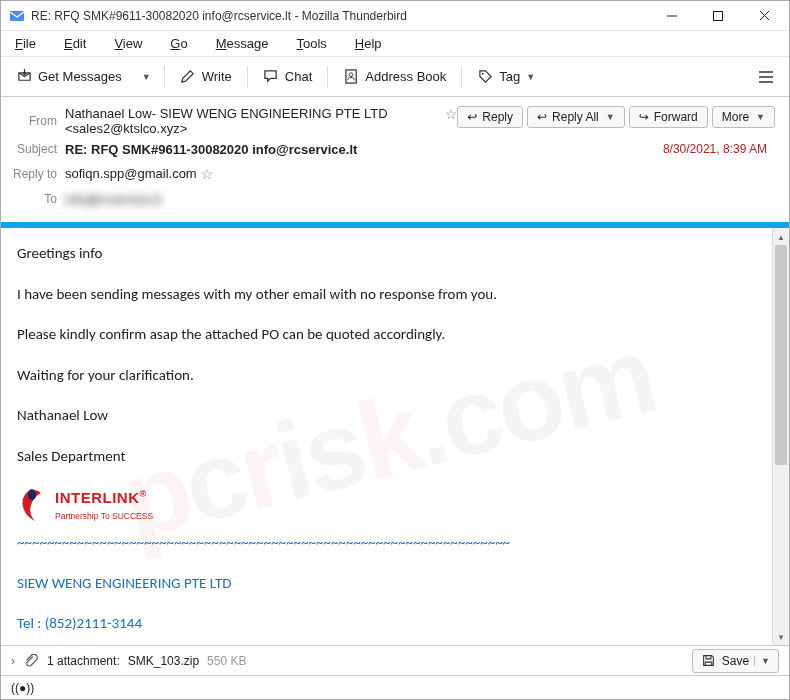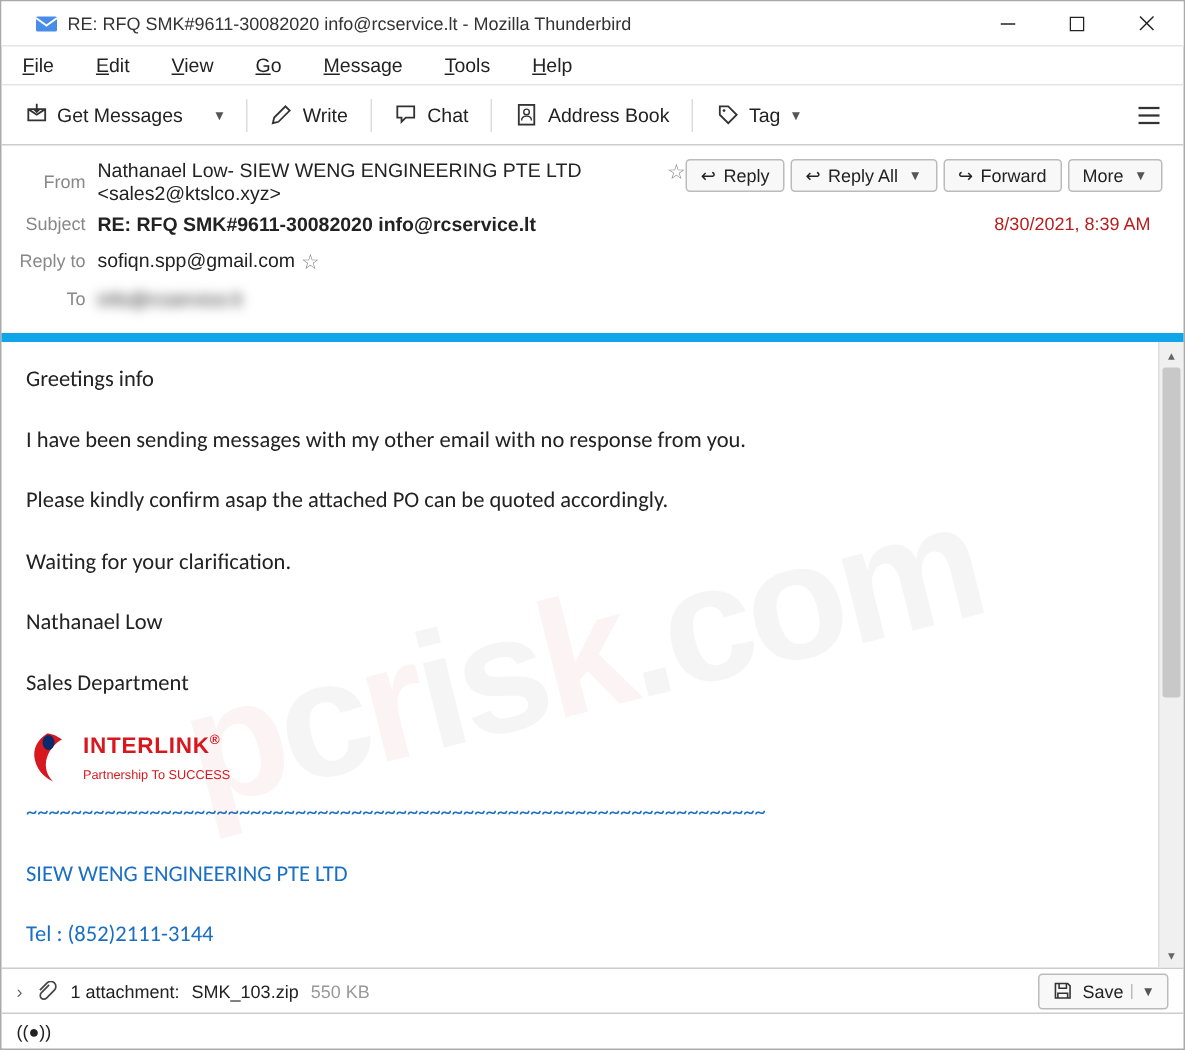--- a/index.html
+++ b/index.html
@@ -1,18 +1,18 @@
 <!DOCTYPE html>
 <html><head>
 <meta charset="utf-8">
 <style>
 *{box-sizing:border-box;margin:0;padding:0}
 body{font-family:"Segoe UI",Arial,sans-serif;font-size:13px;background:#f0f0f0;color:#222;width:790px;height:700px;overflow:hidden;position:relative}
 .window{background:#fff;border:1px solid #aaa;width:790px;height:700px;display:flex;flex-direction:column}
-.titlebar{height:30px;display:flex;align-items:center;padding:0 2px 0 22px;background:#fff;border-bottom:1px solid #e5e5e5}
+.titlebar{height:30px;display:flex;align-items:center;padding:0 2px 0 8px;background:#fff;border-bottom:1px solid #e5e5e5}
 .tb-icon{width:16px;height:16px;margin-right:6px;display:flex;align-items:center;justify-content:center}
 .tb-title{flex:1;font-size:12px;color:#333}
 .wbtns{display:flex}
 .wbtn{width:46px;height:30px;display:flex;align-items:center;justify-content:center;color:#222}
 .menubar{height:26px;display:flex;align-items:center;padding:0 6px;gap:12px;border-bottom:1px solid #e5e5e5}
 .menuitem{padding:3px 8px;font-size:13px;cursor:default}
 .menuitem u{text-decoration:underline}
 .toolbar{height:40px;display:flex;align-items:center;padding:0 6px;gap:4px;border-bottom:1px solid #ccc}
 .tbtn{display:flex;align-items:center;gap:6px;padding:5px 8px;border:1px solid transparent;border-radius:3px;cursor:default;font-size:13px}
 .sep{width:1px;height:22px;background:#ddd;margin:0 2px}

